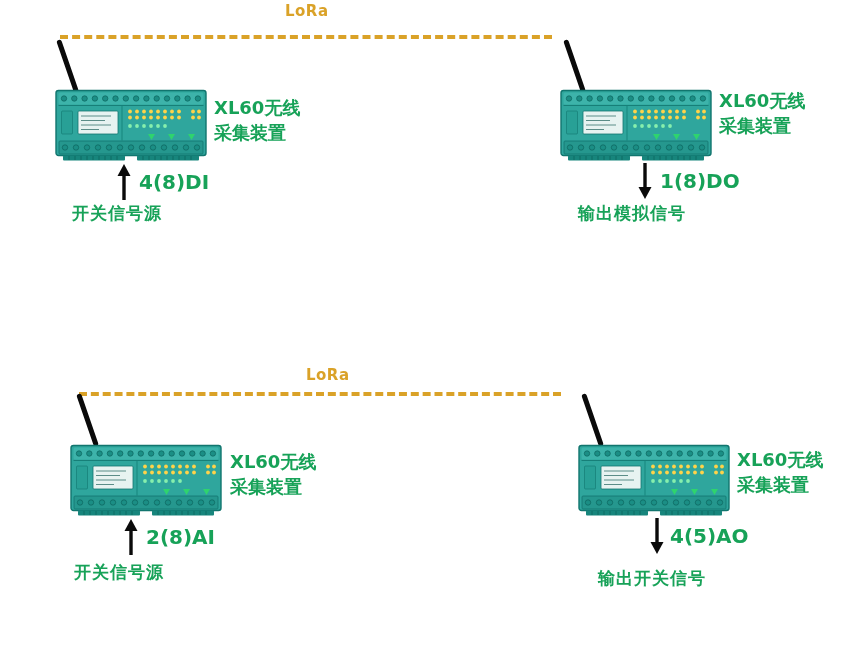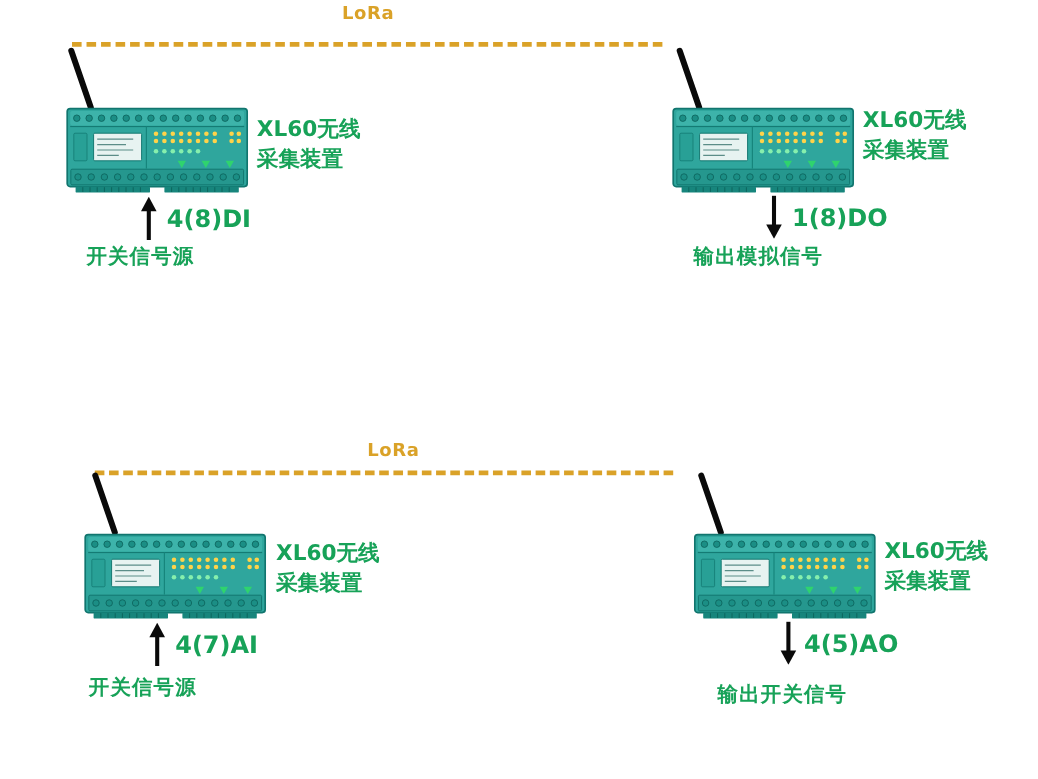--- a/index.html
+++ b/index.html
@@ -190,21 +190,21 @@
       <svg class="abs" style="left:70px;top:82px" width="152" height="80">
           <use href="#xl60-device"></use>
         </svg>
       <div class="device-label" style="left:230px;top:92px">
         <div>XL60无线</div>
         <div>采集装置</div>
       </div>
       <svg class="abs" style="left:124px;top:162px" width="14" height="36">
           <use href="#arrow-up"></use>
         </svg>
-      <div class="io-label" style="left:146px;top:168px">4(7)AI</div>
+      <div class="io-label" style="left:146px;top:168px">2(8)AI</div>
       <div class="signal-label" style="left:74px;top:204px">开关信号源</div>
     </div>
 
     <div>
       <div class="antenna" style="left:599px;top:34px"></div>
       <svg class="abs" style="left:578px;top:82px" width="152" height="80">
           <use href="#xl60-device"></use>
         </svg>
       <div class="device-label" style="left:737px;top:90px">
         <div>XL60无线</div>

